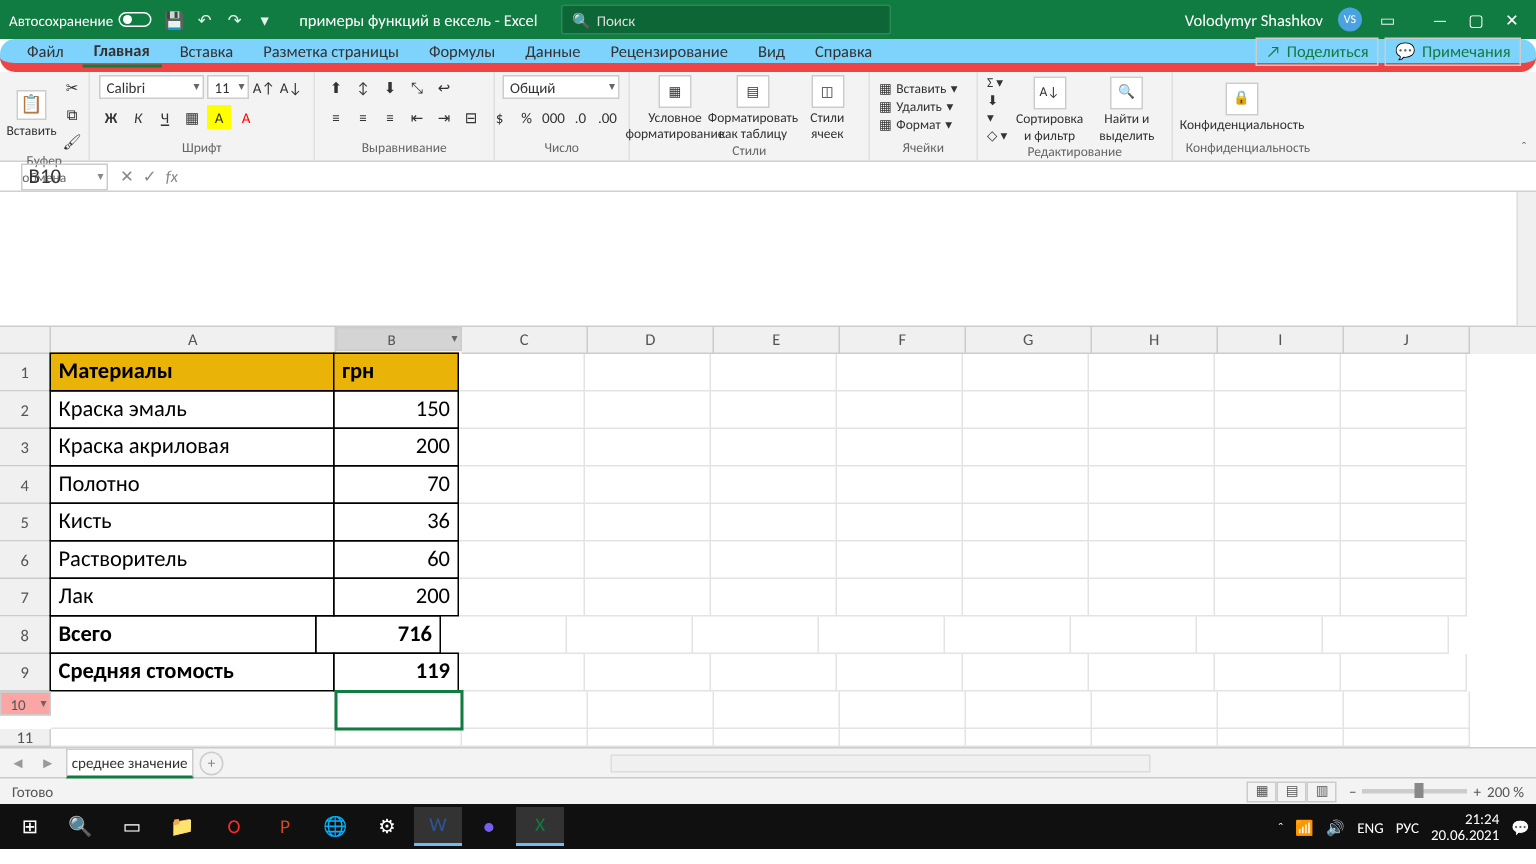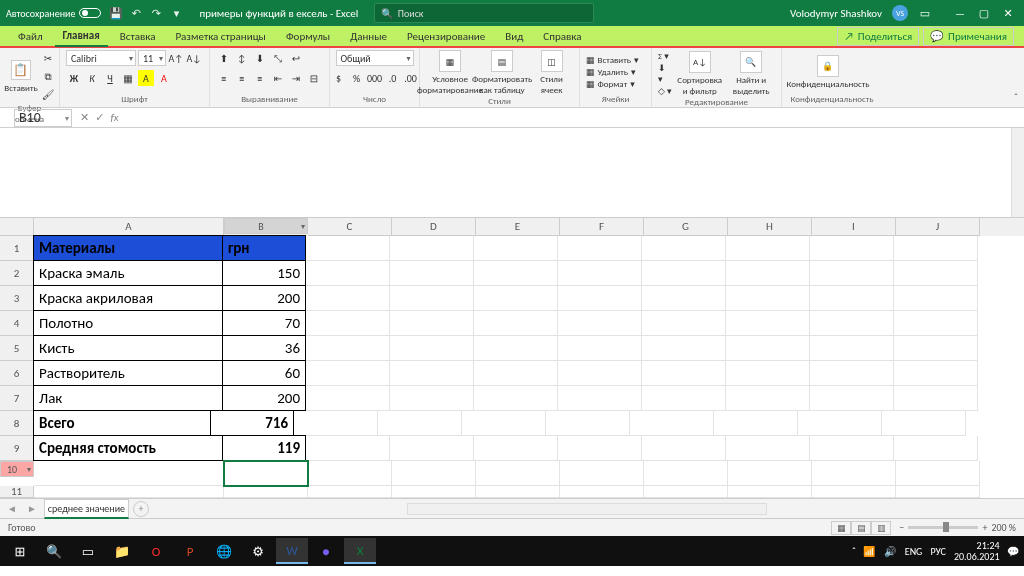--- a/index.html
+++ b/index.html
@@ -15,21 +15,21 @@
 .titlebar .doc-title { font-size:11px; margin-left:8px; }
 .titlebar .search { flex:1; margin:0 60px 0 8px; }
 .titlebar .search-box { height:20px; background:#0d6635; border:1px solid #2a8a56; border-radius:2px; display:flex; align-items:center; padding:0 6px; gap:4px; color:#ddd; font-size:10px; width:220px; }
 .titlebar .user { display:flex; gap:10px; align-items:center; }
 .titlebar .user-name { font-size:11px; }
 .avatar { width:16px; height:16px; background:#4aa3e0; border-radius:50%; display:flex; align-items:center; justify-content:center; font-size:8px; }
 .win-controls { display:flex; gap:4px; margin-left:10px; }
 .win-btn { width:20px; height:18px; display:flex; align-items:center; justify-content:center; font-size:11px; }
 
 
-.menutabs { height:22px; background:#bef264; border-bottom:2px solid #ef4444; display:flex; align-items:center; padding:0 10px; gap:4px; font-size:11px; }
+.menutabs { height:22px; background:#7dd3fc; border-bottom:6px solid #ef4444; display:flex; align-items:center; padding:0 10px; gap:4px; font-size:11px;border-radius:10px; }
 .menutabs .tab { padding:3px 8px; color:#333; }
 .menutabs .tab.active { border-bottom:2px solid #107c41; font-weight:600; }
 .menutabs .spacer { flex:1; }
 .share-btn,.notes-btn { display:flex; align-items:center; gap:4px; padding:2px 6px; border:1px solid #ccc; font-size:11px; color:#107c41; }
 
 
 .ribbon { height:60px; background:#f3f3f3; border-bottom:1px solid #d0d0d0; display:flex; font-size:10px; position:relative; }
 .ribbon .group { border-right:1px solid #e0e0e0; padding:2px 6px; display:flex; flex-direction:column; justify-content:space-between; }
 .ribbon .group-body { display:flex; gap:4px; align-items:center; flex:1; }
 .ribbon .group-label { text-align:center; font-size:9px; color:#666; padding-bottom:1px; }
@@ -60,21 +60,21 @@
 .colhead-row { height:18px; display:flex; background:#f0f0f0; }
 .corner { width:34px; height:18px; background:#f0f0f0; border-right:1px solid #ccc; border-bottom:1px solid #ccc; }
 .colhead { border-right:1px solid #ccc; border-bottom:1px solid #ccc; display:flex; align-items:center; justify-content:center; color:#555; background:#f0f0f0; }
 .colhead.sel { background:#d4d4d4; }
 .rows { display:flex; flex-direction:column; }
 .row { display:flex; height:25px; }
 .rowhead { width:34px; border-right:1px solid #ccc; border-bottom:1px solid #ccc; background:#f0f0f0; display:flex; align-items:center; justify-content:center; color:#555; }
 .rowhead.sel { background:#fca5a5; }
 .cell { border-right:1px solid #e3e3e3; border-bottom:1px solid #e3e3e3; padding:0 5px; display:flex; align-items:center; font-family:Calibri,sans-serif; font-size:15px; color:#000; overflow:hidden; }
 .cell.bordered { border:1px solid #000; margin:-1px 0 0 -1px; }
-.cell.hdr { background:#1d4ed8; font-weight:bold; }
+.cell.hdr { background:#eab308; font-weight:bold; }
 .cell.bold { font-weight:bold; }
 .cell.num { justify-content:flex-end; }
 .cell.active { outline:2px solid #107c41; outline-offset:-1px; z-index:2; }
 
 .sheet-tabs { height:20px; background:#f3f3f3; border-top:1px solid #ccc; display:flex; align-items:center; padding:0 4px; gap:4px; font-size:10px; }
 .sheet-tabs .nav { color:#999; padding:0 3px; }
 .sheet-tab { background:#fff; border:1px solid #ccc; border-bottom:2px solid #107c41; padding:2px 3px; }
 .add-sheet { width:16px; height:16px; border:1px solid #ccc; border-radius:50%; display:flex; align-items:center; justify-content:center; color:#888; }
 .sheet-scroll { flex:1; display:flex; justify-content:center; }
 .sheet-scroll .track { width:360px; height:12px; background:#f0f0f0; border:1px solid #ddd; }
@@ -191,21 +191,21 @@
         <span class="mini">≡</span>
         <span class="mini">≡</span>
         <span class="mini">⇤</span>
         <span class="mini">⇥</span>
         <span class="mini">⊟</span>
       </div>
     </div>
     <div class="group-label">Выравнивание</div>
   </div>
   <div class="group" style="width:90px">
-    <div class="group-body stack" style="align-items:center">
+    <div class="group-body stack" style="align-items:flex-end">
       <span class="sel" style="width:78px">Общий</span>
       <div class="font-row">
         <span class="mini">$</span>
         <span class="mini">%</span>
         <span class="mini">000</span>
         <span class="mini">.0</span>
         <span class="mini">.00</span>
       </div>
     </div>
     <div class="group-label">Число</div>

